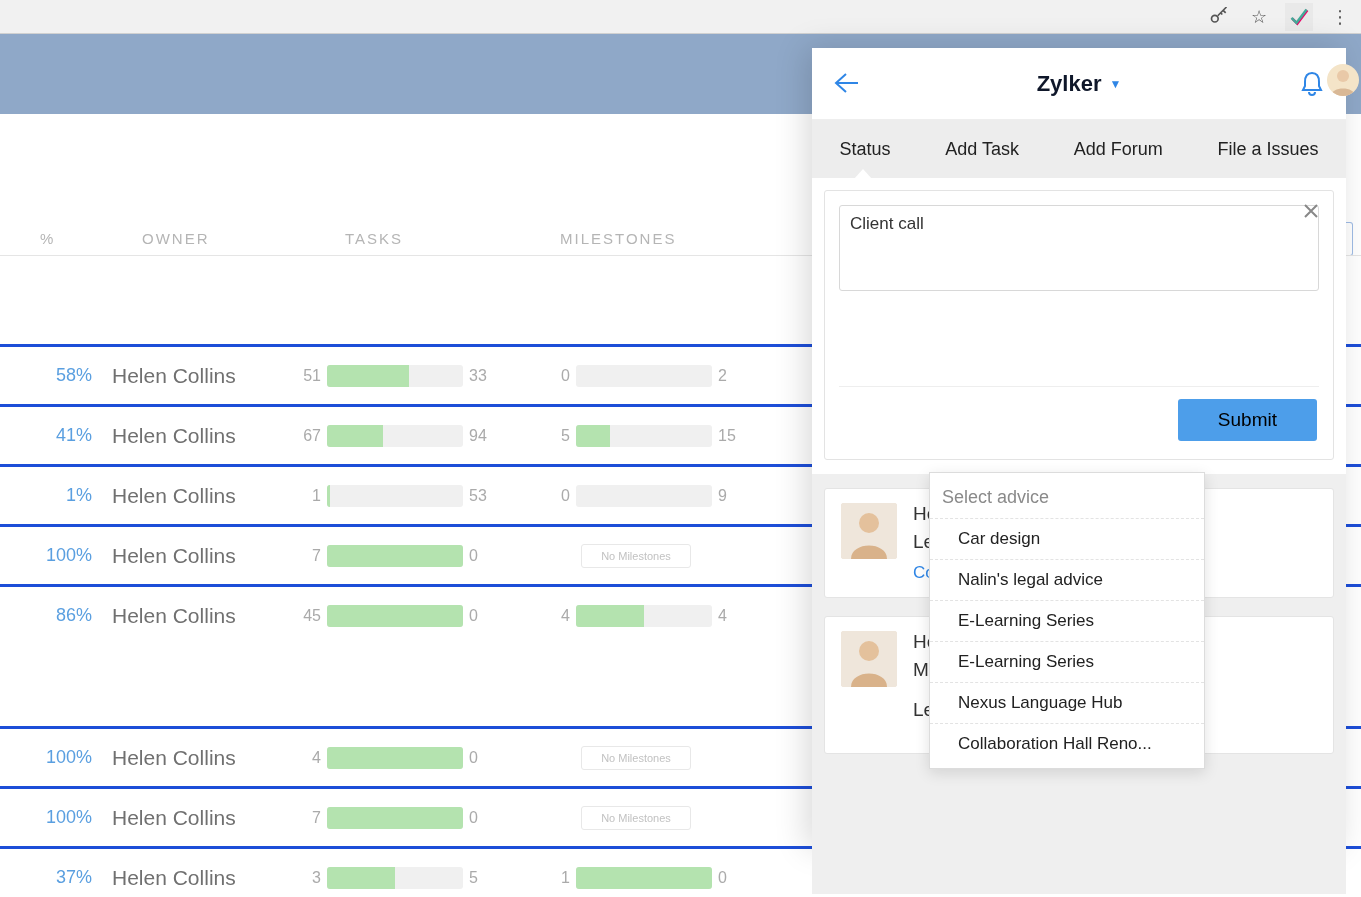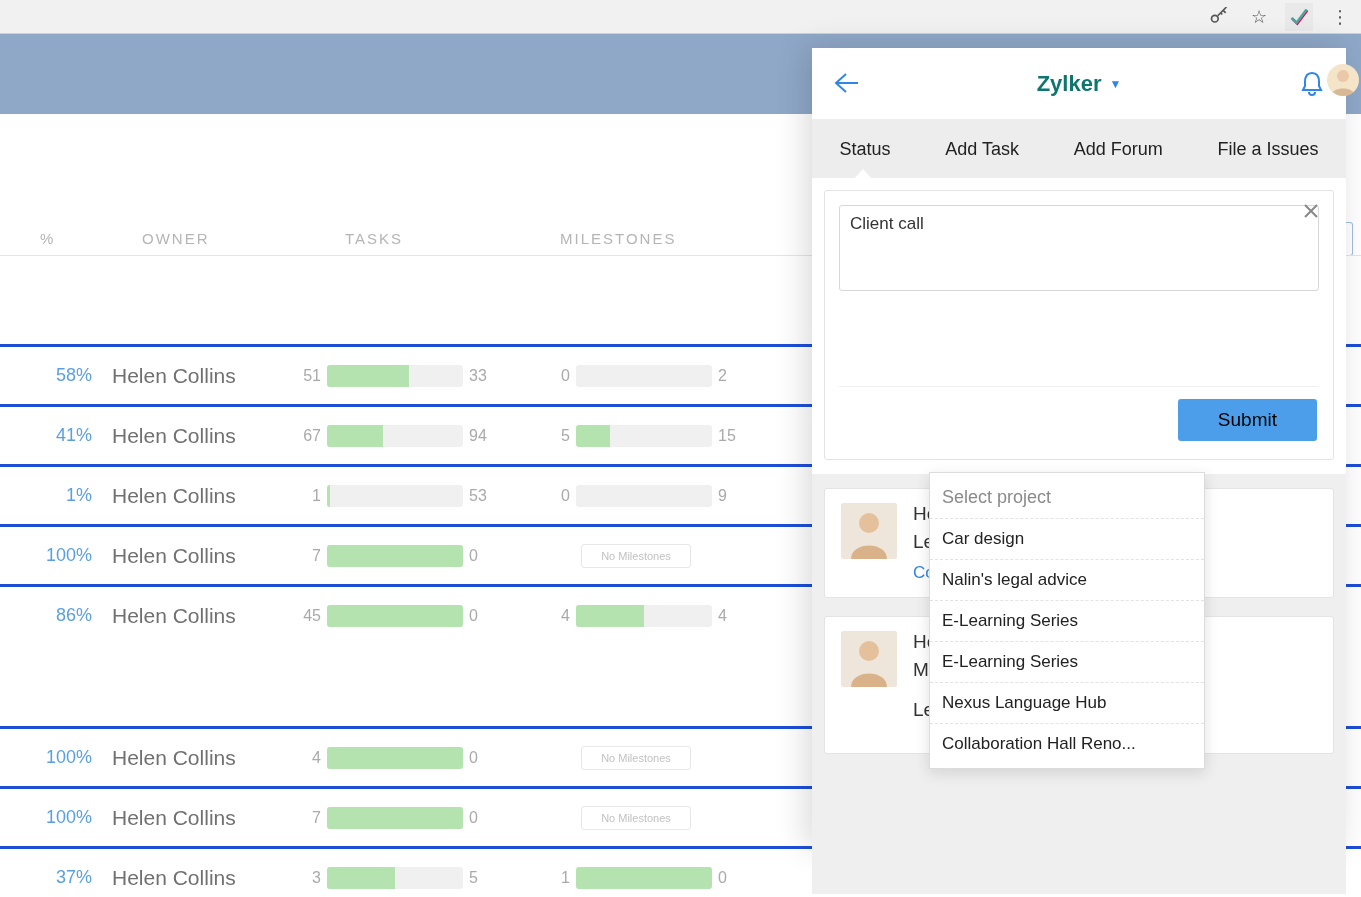--- a/index.html
+++ b/index.html
@@ -77,21 +77,21 @@
     position:absolute; top:64px; right:2px; width:32px; height:32px;
     border-radius:50%; background:#f4e4c8; overflow:hidden; z-index:21;
     display:flex; align-items:center; justify-content:center;
   }
   .panel-header {
     height:72px; display:flex; align-items:center; justify-content:center; position:relative;
     border-bottom:1px solid #eee;
   }
   .back-arrow { position:absolute; left:22px; top:24px; color:#2f86e6; }
   .bell { position:absolute; right:22px; top:22px; color:#2f86e6; }
-  .panel-title { color:#0f766e; font-size:22px; font-weight:600; }
+  .panel-title { color:#0f172a; font-size:22px; font-weight:600; }
   .panel-title-chev { margin-left:8px; font-size:12px; color:#2f86e6;}
   .panel-tabs {
     background:#ededed; height:58px; display:flex; align-items:center; justify-content:space-around;
     font-size:18px; color:#222; position:relative;
   }
   .panel-tab { padding:0 4px; cursor:pointer;}
   .tab-pointer {
     position:absolute; left:42px; bottom:-1px; width:0; height:0;
     border-left:9px solid transparent; border-right:9px solid transparent;
     border-bottom:10px solid #fff;
@@ -116,21 +116,21 @@
     border:none; border-radius:3px; padding:10px 40px; font-size:19px; cursor:pointer;
   }
 
   
   .dropdown {
     position:absolute; bottom:-310px; right:128px; width:276px;
     background:#fff; border:1px solid #dcdcdc; box-shadow:0 4px 14px rgba(0,0,0,.12);
     z-index:40; padding-bottom:4px;
   }
   .dropdown .dd-head { padding:14px 12px 10px 12px; color:#8a8a8a; font-size:18px;}
-  .dropdown .dd-item { padding:10px 12px; font-size:17px; color:#222; border-top:1px dashed #e3e3e3; cursor:pointer;}
+  .dropdown .dd-item { padding:10px 28px; font-size:17px; color:#222; border-top:1px dashed #e3e3e3; cursor:pointer;}
 
   
   .feed {
     background:#efefef; padding:14px 12px; margin-top:14px;
     height:420px;
   }
   .feed-card {
     background:#fff; border:1px solid #e4e4e4; border-radius:3px;
     padding:14px 16px 14px 16px; margin-bottom:18px;
     display:flex; gap:16px;
@@ -381,21 +381,21 @@
     <span class="close-x">
       <svg width="16" height="16" viewBox="0 0 16 16" stroke="#888" stroke-width="2">
           <path d="M2 2 L14 14 M14 2 L2 14"></path>
         </svg>
     </span>
     <textarea class="status-text" style="">Client call</textarea>
     <div class="status-divider"></div>
     <button class="submit-btn">Submit</button>
 
     <div class="dropdown">
-      <div class="dd-head">Select project</div>
+      <div class="dd-head">Select advice</div>
       <div id="dd-items">
           <div class="dd-item">Car design</div>
           <div class="dd-item">Nalin's legal advice</div>
           <div class="dd-item">E-Learning Series</div>
           <div class="dd-item">E-Learning Series</div>
           <div class="dd-item">Nexus Language Hub</div>
           <div class="dd-item">Collaboration Hall Reno...</div>
         </div>
     </div>
   </div>

